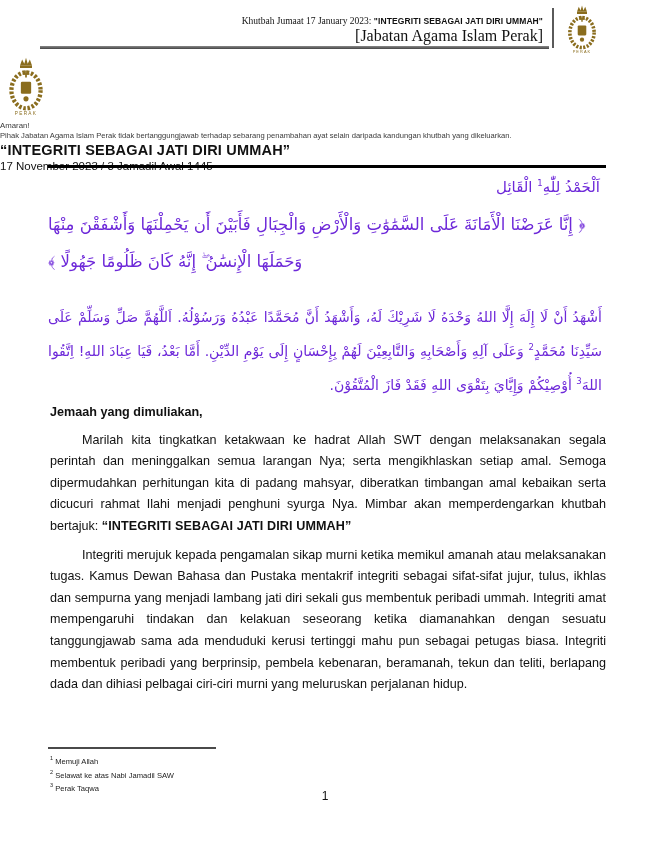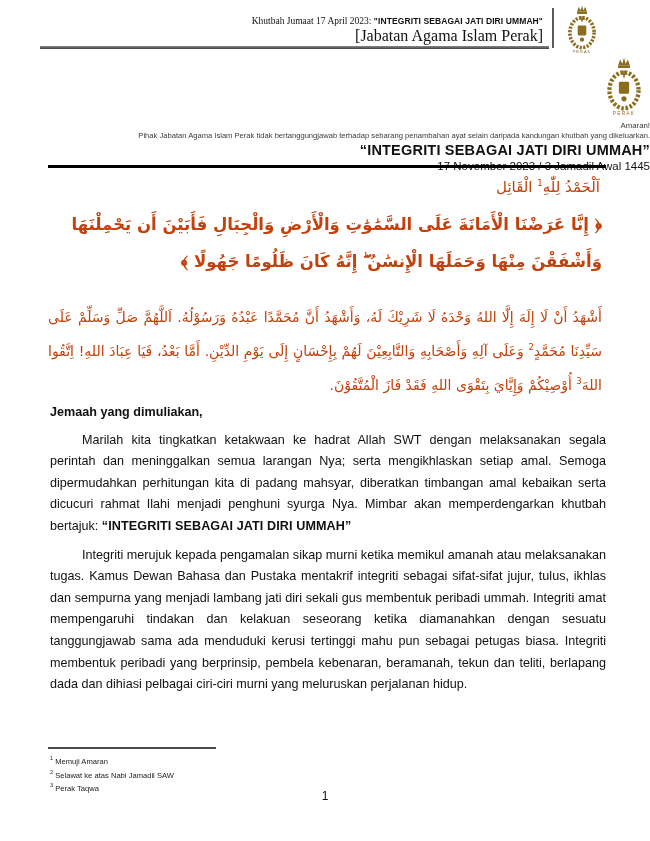--- a/index.html
+++ b/index.html
@@ -13,33 +13,33 @@
   .header-text { flex:1; text-align:right; padding-right:9px; padding-top:6px; line-height:13px; }
   .h-meta-prefix { font-family:"Liberation Serif", serif; font-size:9.5px; }
   .h-meta-title { font-weight:bold; font-size:8.5px; letter-spacing:0.1px; }
   .h-org { font-family:"Liberation Serif", serif; font-size:16px; margin-top:1px; }
   .v-sep { width:2px; height:40px; background:#5a5a5a; margin-top:2px; }
   .header-logo { width:48px; padding-left:6px; margin-top:-2px; }
   .header-rule { position:absolute; top:46px; left:40px; width:509px; height:3px;
                  background:linear-gradient(#888,#444); }
 
   
-  .masthead { position:absolute; top:56px; left:0; width:650px; text-align:right; }
+  .masthead { position:absolute; top:56px; left:0; width:650px; text-align:left; }
   .center-logo { display:inline-block; }
   .warn-label { font-size:7.8px; color:#3a3a3a; margin-top:1px; }
-  .warn-text  { font-size:7.6px; color:#3a3a3a; margin-top:1px;margin-left:20px; }
+  .warn-text  { font-size:7.6px; color:#3a3a3a; margin-top:1px; }
   .doc-title  { font-size:14.5px; font-weight:bold; margin-top:2px; letter-spacing:0.2px; }
   .doc-date   { font-size:11.5px; margin-top:2px; }
   .title-rule { position:absolute; top:165px; left:48px; width:558px; height:2.5px; background:#000; }
 
   
-  .ar { direction:rtl; font-family:"DejaVu Sans", sans-serif; color:#c2410c; }
+  .ar { direction:rtl; font-family:"DejaVu Sans", sans-serif; color:#6d28d9; }
   .ar-opening { position:absolute; top:178px; left:48px; right:50px; text-align:right; font-size:15px; }
-  .ar-verse   { position:absolute; top:206px; left:48px; right:48px; text-align:right;
-                font-weight:bold; font-size:16.5px; line-height:37px; }
+  .ar-verse   { position:absolute; top:206px; left:48px; right:48px; text-align:left;
+                font-weight:normal; font-size:16.5px; line-height:37px; }
   .ar-shahada { position:absolute; top:300px; left:48px; right:48px; text-align:justify;
                 font-size:14px; line-height:34px; }
   sup.fn-mark { font-size:8.5px; line-height:0; }
 
   
   .malay { position:absolute; top:402px; left:50px; right:44px;
            font-size:12.6px; line-height:21.6px; text-align:justify; }
   .salutation { font-weight:bold; margin:0 0 6px 0; }
   .para { margin:0 0 7px 0; text-indent:32px; }
   .para b { letter-spacing:0.1px; }
@@ -54,21 +54,21 @@
   .center-logo svg { width:52px; height:60px; display:block; margin:0 auto; }
   .header-logo svg { width:44px; height:50px; display:block; }
 </style>
 </head>
 <body>
 
 <div class="page">
 
   <header class="doc-header">
     <div class="header-text">
-      <div><span class="h-meta-prefix">Khutbah Jumaat 17 April 2023: </span><span class="h-meta-title">"INTEGRITI SEBAGAI JATI DIRI UMMAH"</span></div>
+      <div><span class="h-meta-prefix">Khutbah Jumaat 17 January 2023: </span><span class="h-meta-title">"INTEGRITI SEBAGAI JATI DIRI UMMAH"</span></div>
       <div class="h-org">[Jabatan Agama Islam Perak]</div>
     </div>
     <div class="v-sep"></div>
     <div class="header-logo">
       <svg viewBox="0 0 60 70">
         <g fill="none" stroke="#8a6d1e">
           <path d="M23 11 L25.5 4 L28 9 L30 2 L32 9 L34.5 4 L37 11 Z" fill="#8a6d1e" stroke="none"></path>
           <rect x="23" y="11" width="14" height="3" fill="#8a6d1e" stroke="none"></rect>
           <ellipse cx="30" cy="40" rx="17" ry="21" stroke-width="5" stroke-dasharray="3 2"></ellipse>
           <path d="M30 17 v8 M26 21 h8" stroke-width="2"></path>
@@ -109,20 +109,20 @@
   <div class="ar ar-shahada"><span>أَشْهَدُ أَنْ لَا إِلَهَ إِلَّا اللهُ وَحْدَهُ لَا شَرِيْكَ لَهُ، وَأَشْهَدُ أَنَّ مُحَمَّدًا عَبْدُهُ وَرَسُوْلُهُ. اَللَّهُمَّ صَلِّ وَسَلِّمْ عَلَى سَيِّدِنَا مُحَمَّدٍ</span><sup class="fn-mark">2</sup><span> وَعَلَى آلِهِ وَأَصْحَابِهِ وَالتَّابِعِيْنَ لَهُمْ بِإِحْسَانٍ إِلَى يَوْمِ الدِّيْنِ. أَمَّا بَعْدُ، فَيَا عِبَادَ اللهِ! اِتَّقُوا اللهَ</span><sup class="fn-mark">3</sup><span> أُوْصِيْكُمْ وَإِيَّايَ بِتَقْوَى اللهِ فَقَدْ فَازَ الْمُتَّقُوْنَ.</span></div>
 
   <div class="malay">
     <p class="salutation">Jemaah yang dimuliakan,</p>
     <p class="para"><span>Marilah kita tingkatkan ketakwaan ke hadrat Allah SWT dengan melaksanakan segala perintah dan meninggalkan semua larangan Nya; serta mengikhlaskan setiap amal. Semoga dipermudahkan perhitungan kita di padang mahsyar, diberatkan timbangan amal kebaikan serta dicucuri rahmat Ilahi menjadi penghuni syurga Nya. Mimbar akan memperdengarkan khutbah bertajuk: </span><b>“INTEGRITI SEBAGAI JATI DIRI UMMAH”</b></p>
     <p class="para">Integriti merujuk kepada pengamalan sikap murni ketika memikul amanah atau melaksanakan tugas. Kamus Dewan Bahasa dan Pustaka mentakrif integriti sebagai sifat-sifat jujur, tulus, ikhlas dan sempurna yang menjadi lambang jati diri sekali gus membentuk peribadi ummah. Integriti amat mempengaruhi tindakan dan kelakuan seseorang ketika diamanahkan dengan sesuatu tanggungjawab sama ada menduduki kerusi tertinggi mahu pun sebagai petugas biasa. Integriti membentuk peribadi yang berprinsip, pembela kebenaran, beramanah, tekun dan teliti, berlapang dada dan dihiasi pelbagai ciri-ciri murni yang meluruskan perjalanan hidup.</p>
   </div>
 
   <div class="fn-rule"></div>
   <div class="footnotes">
-    <div><sup>1</sup> <span>Memuji Amaran</span></div>
+    <div><sup>1</sup> <span>Memuji Allah</span></div>
     <div><sup>2</sup> <span>Selawat ke atas Nabi Jamadil SAW</span></div>
     <div><sup>3</sup> <span>Perak Taqwa</span></div>
   </div>
 
   <div class="page-number">1</div>
 
 </div>
 
 </body></html>

